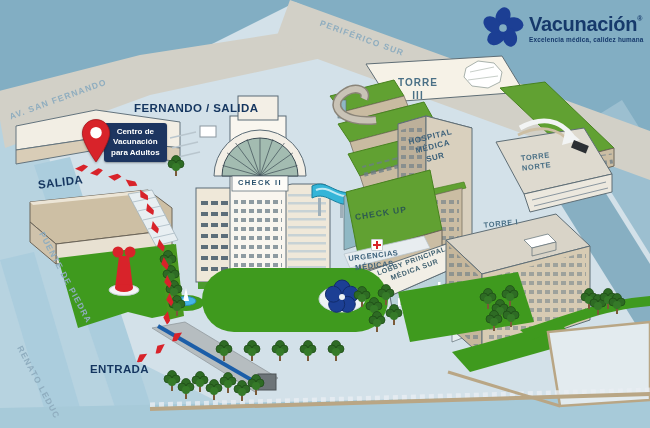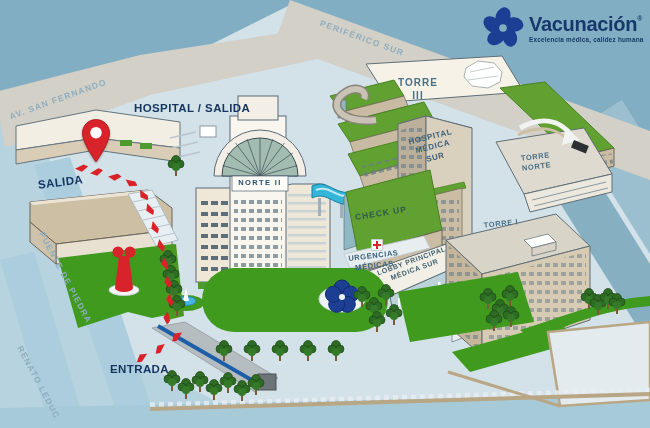--- a/index.html
+++ b/index.html
@@ -318,40 +318,43 @@
         <use href="#arrow" transform="translate(97,173) rotate(178)"></use>
         <use href="#arrow" transform="translate(82,169) rotate(182)"></use>
       </g>
 </svg>
 
 <div class="lbl street-lbl" style="left:322px;top:18px;transform:rotate(20deg);transform-origin:left top;">PERIFÉRICO SUR</div>
 <div class="lbl street-lbl" style="left:8px;top:112px;transform:rotate(-20deg);transform-origin:left top;">AV. SAN FERNANDO</div>
 <div class="lbl street-lbl" style="left:46px;top:230px;transform:rotate(62deg);transform-origin:left top;">PUENTE DE PIEDRA</div>
 <div class="lbl street-lbl" style="left:24px;top:344px;transform:rotate(62deg);transform-origin:left top;">RENATO LEDUC</div>
 
-<div class="lbl access-lbl" style="left:134px;top:101px;">HOSPITAL / SALIDA</div>
+<div class="lbl access-lbl" style="left:134px;top:101px;">FERNANDO / SALIDA</div>
 <div class="lbl access-lbl" style="left:38px;top:175px;transform:rotate(-7deg);">SALIDA</div>
-<div class="lbl access-lbl" style="left:90px;top:362px;margin-left:20px;">ENTRADA</div>
-
-<div class="lbl bldg-lbl" style="left:230px;top:178px;width:60px;font-size:7.5px;color:#27506b;letter-spacing:1.4px;">NORTE II</div>
+<div class="lbl access-lbl" style="left:90px;top:362px;">ENTRADA</div>
+
+<div class="lbl bldg-lbl" style="left:230px;top:178px;width:60px;font-size:7.5px;color:#27506b;letter-spacing:1.4px;">CHECK II</div>
 <div class="lbl bldg-lbl" style="left:392px;top:76px;width:52px;font-size:10px;color:#4a7086;letter-spacing:1px;">TORRE III</div>
 <div class="lbl bldg-lbl" style="left:404px;top:132px;width:58px;transform:rotate(-14deg);color:#3b607a;">HOSPITAL
 MÉDICA
 SUR</div>
 <div class="lbl bldg-lbl" style="left:512px;top:152px;width:48px;font-size:7.5px;transform:rotate(-7deg);color:#4a7086;">TORRE
 NORTE</div>
 <div class="lbl bldg-lbl" style="left:478px;top:219px;width:46px;font-size:7.5px;transform:rotate(-6deg);color:#4a7086;">TORRE I</div>
 <div class="lbl bldg-lbl" style="left:350px;top:208px;width:62px;font-size:8.5px;transform:rotate(-9deg);color:#2d5a50;letter-spacing:1px;">CHECK UP</div>
 <div class="lbl bldg-lbl" style="left:346px;top:251px;width:56px;font-size:7.5px;transform:rotate(-7deg);color:#3b607a;">URGENCIAS
 MÉDICAS</div>
 <div class="lbl bldg-lbl" style="left:376px;top:256px;width:74px;font-size:7px;transform:rotate(-20deg);color:#3f6070;">LOBBY PRINCIPAL
 MÉDICA SUR</div>
 
 <div class="crossbox"></div>
 
+<div id="vacc-badge">Centro de
+Vacunación
+para Adultos</div>
 <svg id="pin" viewBox="0 0 30 44">
   <path d="M15,1.5 C7.5,1.5 2,7.5 2,14.5 C2,24 15,42 15,42 C15,42 28,24 28,14.5 C28,7.5 22.5,1.5 15,1.5 Z" fill="#d8232a" stroke="#a8171d" stroke-width=".8"></path>
   <circle cx="15" cy="14" r="5.5" fill="#ffffff"></circle>
 </svg>
 
 <div id="logo">
   <svg width="42" height="44" viewBox="-22 -22 44 44">
     <g>
       <ellipse cx="0" cy="-12" rx="7.5" ry="10" fill="#1c3f94" transform="rotate(22,0,-12)"></ellipse>
       <ellipse cx="11.4" cy="-3.7" rx="7.5" ry="10" fill="#1c3f94" transform="rotate(94,11.4,-3.7)"></ellipse>

